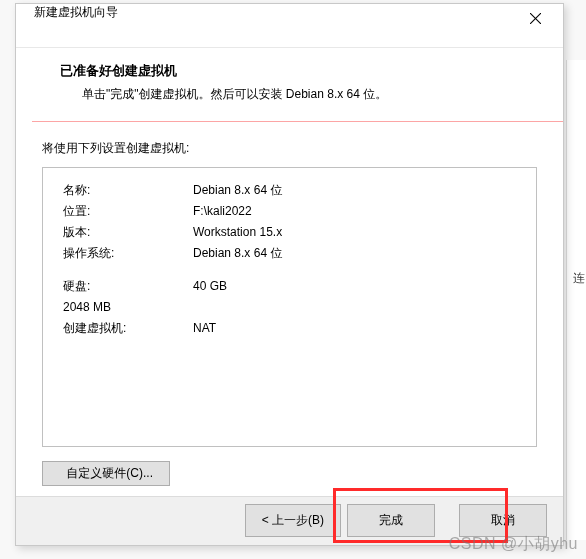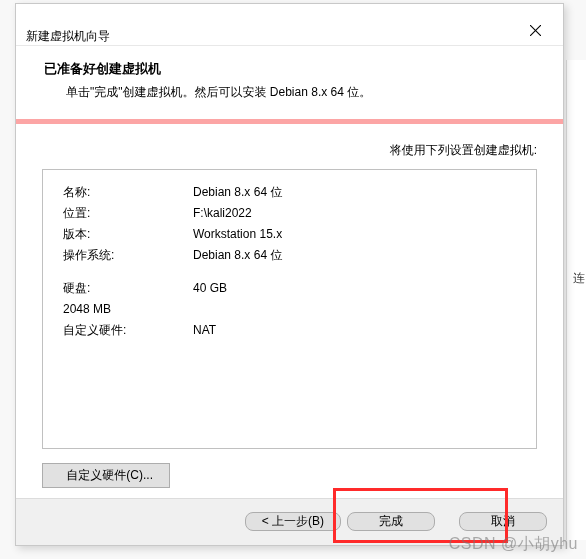--- a/index.html
+++ b/index.html
@@ -29,43 +29,44 @@
       height: 543px;
       background: #ffffff;
       border: 1px solid #c8c8c8;
       box-shadow: 3px 3px 8px rgba(0,0,0,0.15);
       display: flex;
       flex-direction: column;
     }
     .titlebar {
       height: 44px;
       display: flex;
-      align-items: flex-end;
-      padding: 0 8px 0 10px;
+      align-items: flex-start;
+      padding: 0 8px 0 18px;
       background: #ffffff;
       border-bottom: 1px solid #e8e8e8;
     }
     .titlebar .title {
       flex: 1;
       font-size: 12px;
       color: #000;
     }
     .close-btn {
       width: 40px;
       height: 28px;
       display: flex;
       align-items: center;
       justify-content: center;
       cursor: pointer;
     }
     .close-btn svg { width: 11px; height: 11px; }
     .header-section {
       padding: 14px 38px 18px 28px;
-      border-bottom: 5px solid #fca5a5;
-      background: #ffffff;
+      border-bottom: 1px solid #fca5a5;
+      background: #ffffff;
+      margin-left: 16px;
     }
     .header-section .heading {
       font-size: 13px;
       font-weight: bold;
       color: #000;
       margin-bottom: 6px;
     }
     .header-section .subheading {
       font-size: 12px;
       color: #000;
@@ -73,21 +74,20 @@
     }
     .body-section {
       flex: 1;
       padding: 18px 26px 10px 26px;
       background: #ffffff;
     }
     .body-label {
       font-size: 12px;
       color: #000;
       margin-bottom: 10px;
-      text-align: right;
     }
     .config-box {
       border: 1px solid #c0c0c0;
       background: #ffffff;
       padding: 12px 14px 14px 20px;
       height: 280px;
     }
     .cfg-row {
       display: flex;
       font-size: 12px;
@@ -118,22 +118,21 @@
       background: #f0f0f0;
       height: 50px;
       display: flex;
       align-items: center;
       justify-content: flex-end;
       padding: 0 16px;
       gap: 6px;
     }
     .footer-btn {
       min-width: 88px;
-      height: 19px;
-      border-radius: 8px;
+      height: 33px;
     }
     .footer-gap { width: 12px; }
     .highlight-rect {
       position: absolute;
       border: 3px solid #ff2a2a;
       pointer-events: none;
       left: 333px;
       top: 488px;
       width: 175px;
       height: 55px;
@@ -196,21 +195,21 @@
       <div class="cfg-gap"></div>
 
       <div class="cfg-row">
         <div class="k">硬盘:</div>
         <div class="v">40 GB</div>
       </div>
       <div class="cfg-row">
         <div class="v">2048 MB</div>
       </div>
       <div class="cfg-row">
-        <div class="k">自定义硬件:</div>
+        <div class="k">创建虚拟机:</div>
         <div class="v">NAT</div>
       </div>
     </div>
 
     <div class="customize-row">
       <button class="btn customize-btn">自定义硬件(C)...</button>
     </div>
   </div>
 
   <div class="footer-section">

